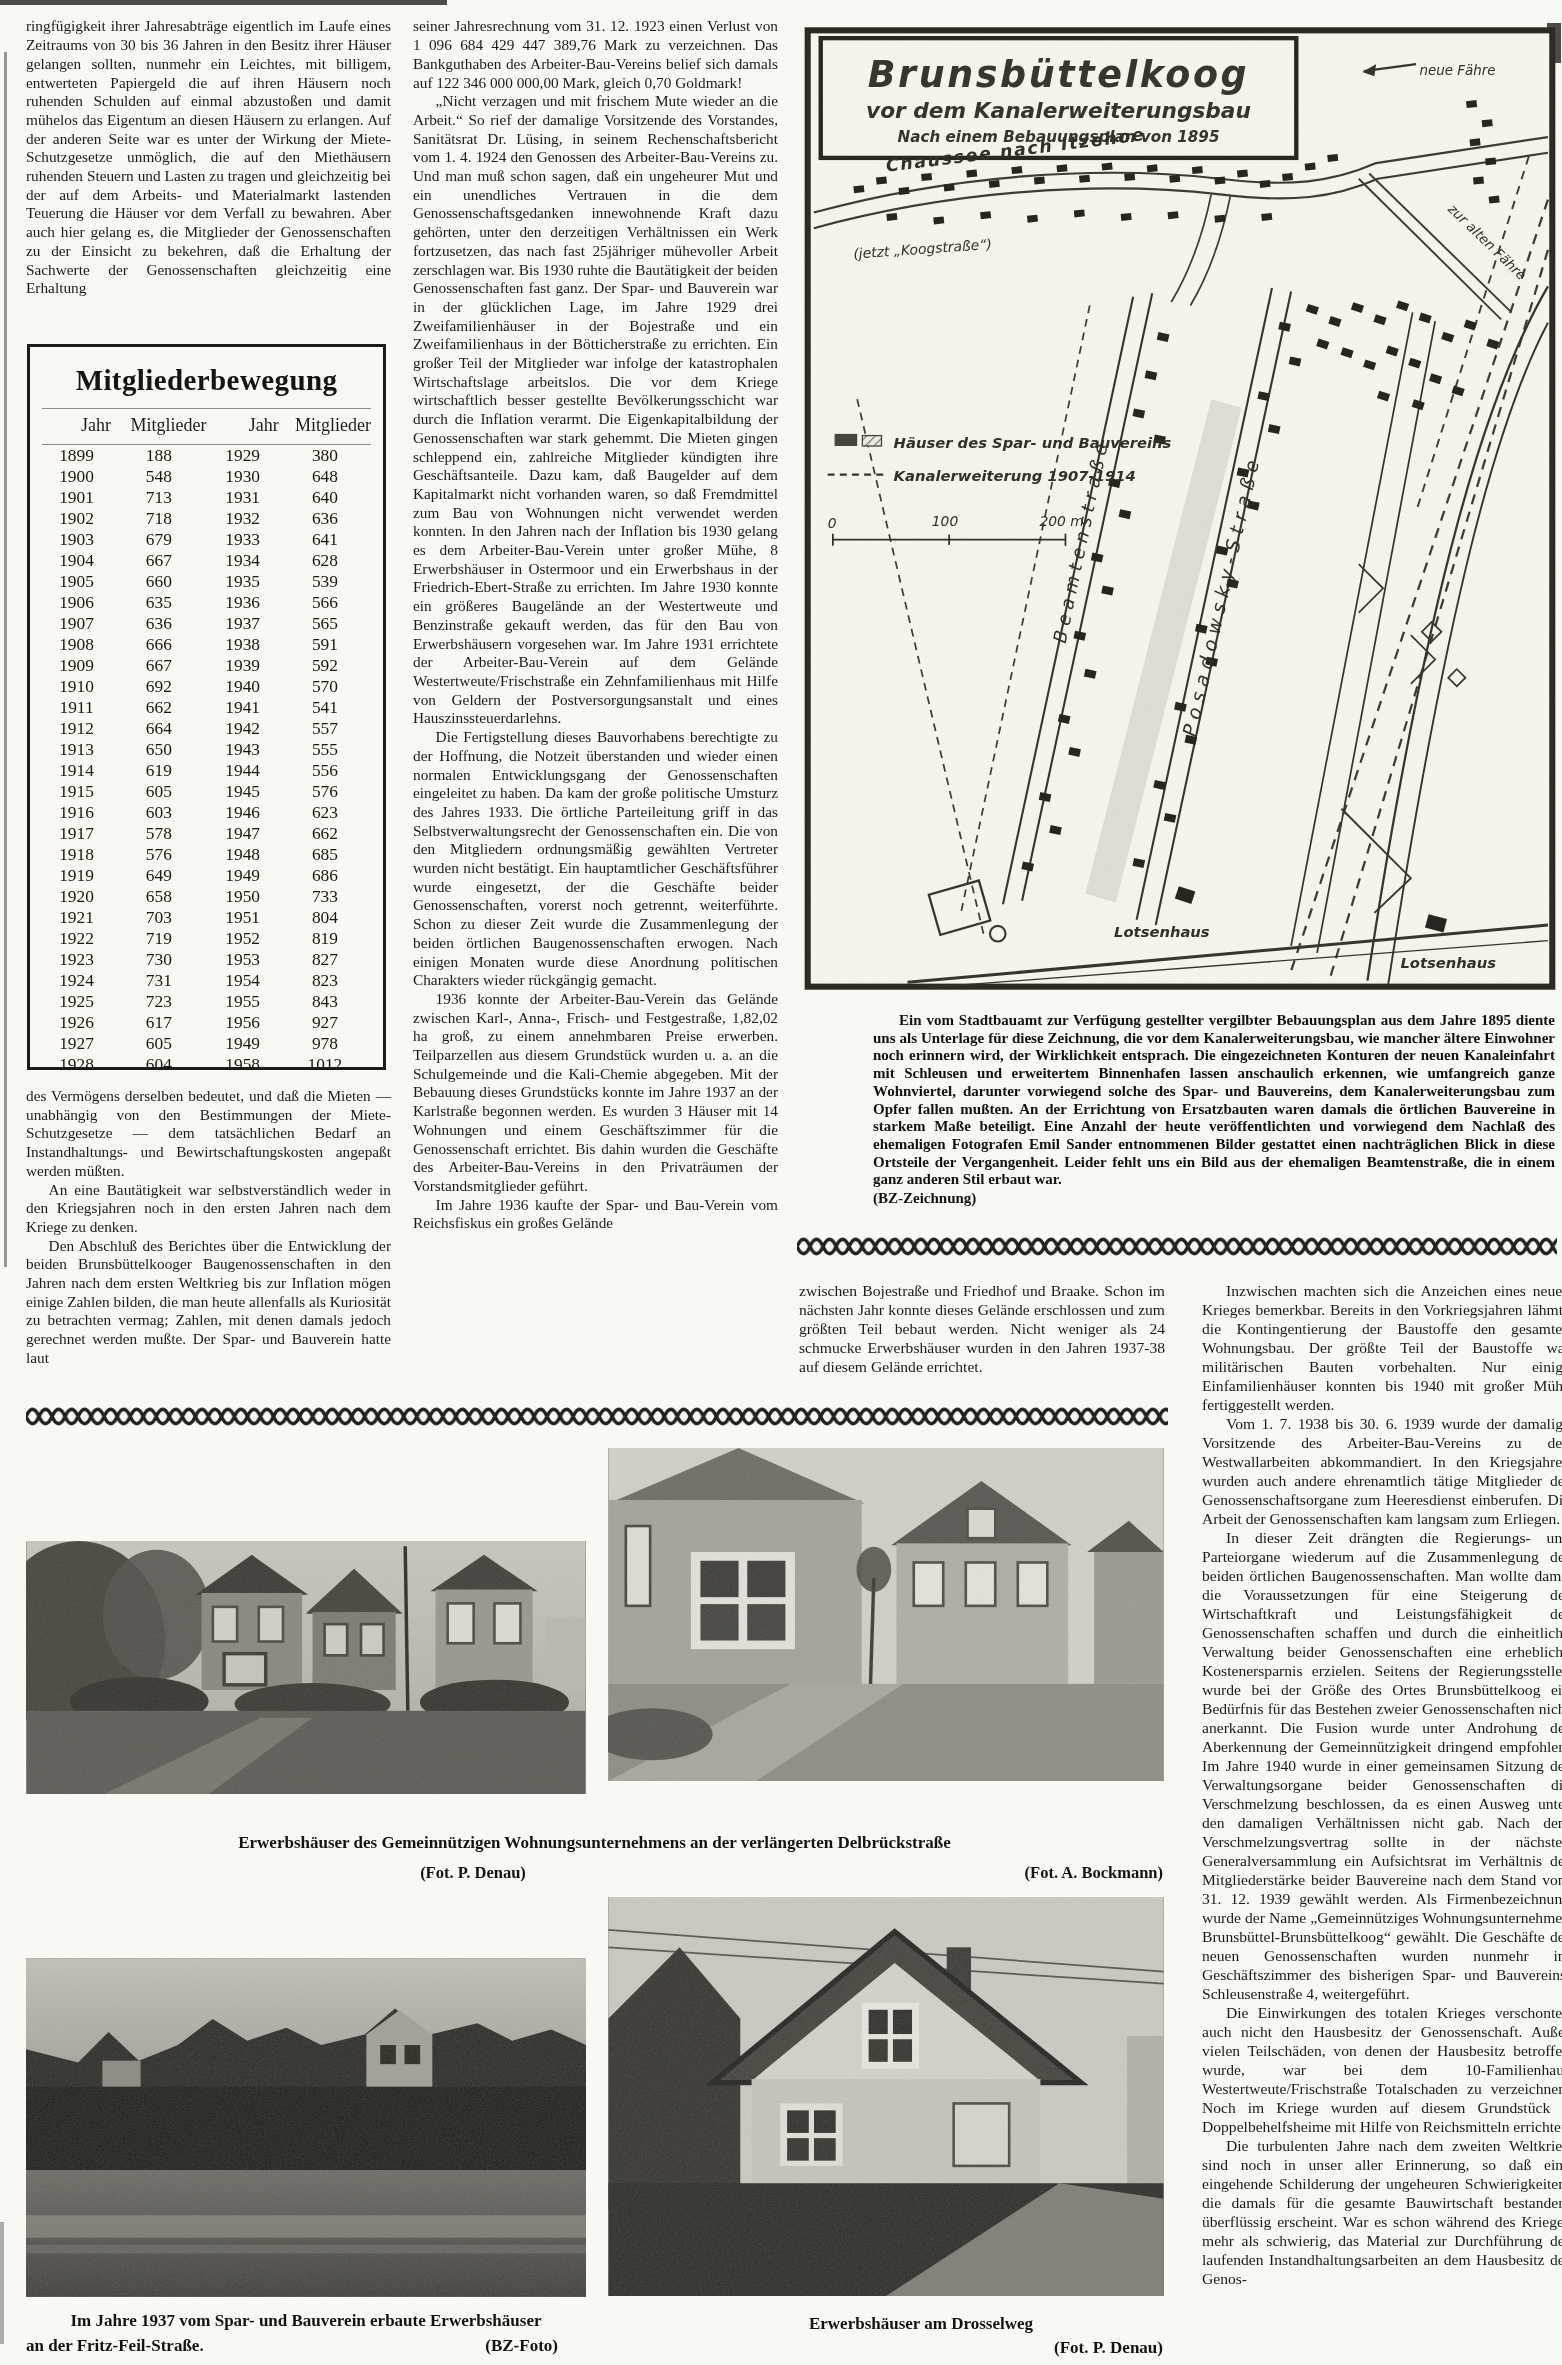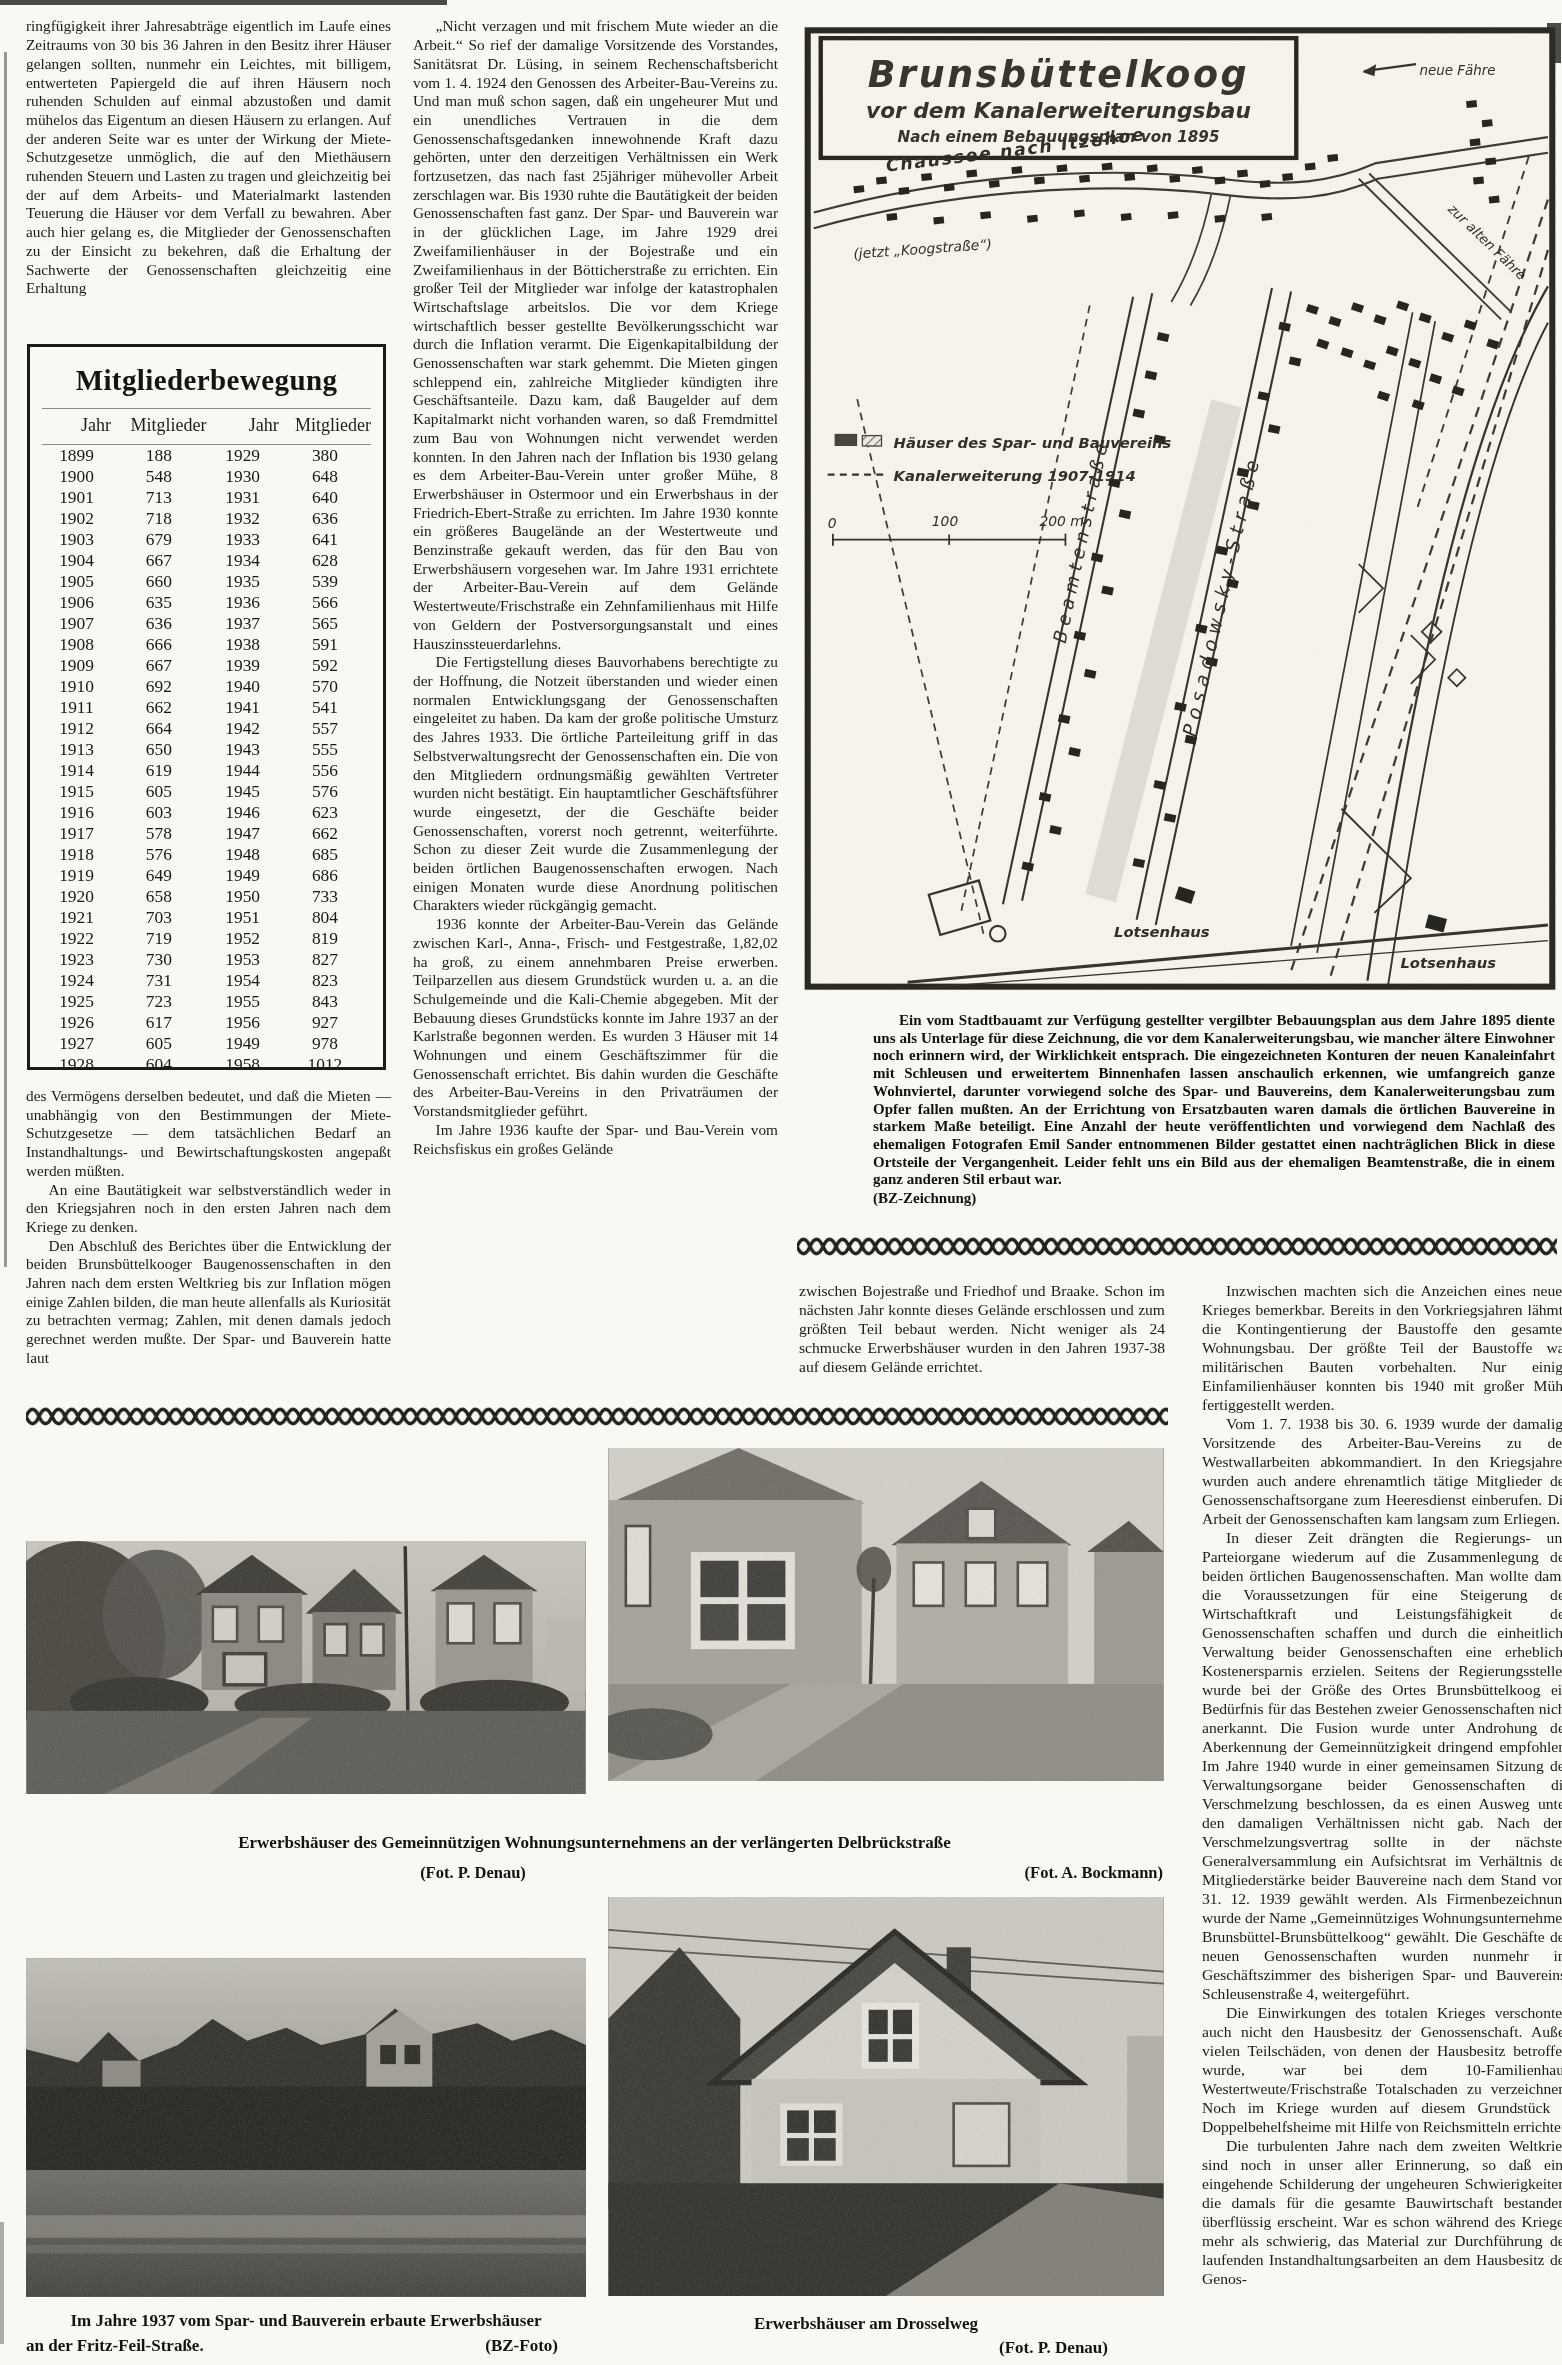--- a/index.html
+++ b/index.html
@@ -54,21 +54,21 @@
 
   
   .cap { font-weight:bold; color:#14130f; }
   #mid-caption       { left:26px;   top:1833px; width:1137px; text-align:center; font-size:17px; }
   #mid-credit-left   { left:330px;  top:1863px; width:286px;  text-align:center; font-size:16.5px; }
   #mid-credit-right  { left:903px; top:1863px; width:260px;  text-align:right;  font-size:16.5px; }
   #bl-caption        { left:26px;   top:2311px; width:560px;  font-size:17px; }
   #bl-caption .l1 { text-align:center; }
   #bl-caption .l2 { position:relative; text-align:left; margin-top:5.2px; }
   #bl-caption .l2 .credit { position:absolute; right:28px; top:0; }
-  #br-caption        { left:588px;  top:2314px; width:556px;  font-size:17px; }
+  #br-caption        { left:643px;  top:2314px; width:556px;  font-size:17px; }
   #br-caption .l1 { text-align:center; }
   #br-caption .credit { text-align:right; padding-right:36px; margin-top:3.5px; }
 
   
   .artifact { background:#201f1c; position:absolute; }
 </style>
 </head>
 <body>
 
 <div class="page">
@@ -284,20 +284,21 @@
     </table>
   </div>
 
   <div id="col1-bottom" class="abs body-col jt">
     <p>des Vermögens derselben bedeutet, und daß die Mieten — unabhängig von den Bestimmungen der Miete-Schutzgesetze — dem tatsächlichen Bedarf an Instandhaltungs- und Bewirtschaftungskosten angepaßt werden müßten.</p>
     <p class="ind">An eine Bautätigkeit war selbstverständlich weder in den Kriegsjahren noch in den ersten Jahren nach dem Kriege zu denken.</p>
     <p class="ind">Den Abschluß des Berichtes über die Entwicklung der beiden Brunsbüttelkooger Baugenossenschaften in den Jahren nach dem ersten Weltkrieg bis zur Inflation mögen einige Zahlen bilden, die man heute allenfalls als Kuriosität zu betrachten vermag; Zahlen, mit denen damals jedoch gerechnet werden mußte. Der Spar- und Bauverein hatte laut</p>
   </div>
 
   <div id="col2" class="abs body-col jt">
+    <p>seiner Jahresrechnung vom 31. 12. 1923 einen Verlust von 1 096 684 429 447 389,76 Mark zu verzeichnen. Das Bankguthaben des Arbeiter-Bau-Vereins belief sich damals auf 122 346 000 000,00 Mark, gleich 0,70 Goldmark!</p>
     <p class="ind">„Nicht verzagen und mit frischem Mute wieder an die Arbeit.“ So rief der damalige Vorsitzende des Vorstandes, Sanitätsrat Dr. Lüsing, in seinem Rechenschaftsbericht vom 1. 4. 1924 den Genossen des Arbeiter-Bau-Vereins zu. Und man muß schon sagen, daß ein ungeheurer Mut und ein unendliches Vertrauen in die dem Genossenschaftsgedanken innewohnende Kraft dazu gehörten, unter den derzeitigen Verhältnissen ein Werk fortzusetzen, das nach fast 25jähriger mühevoller Arbeit zerschlagen war. Bis 1930 ruhte die Bautätigkeit der beiden Genossenschaften fast ganz. Der Spar- und Bauverein war in der glücklichen Lage, im Jahre 1929 drei Zweifamilienhäuser in der Bojestraße und ein Zweifamilienhaus in der Bötticherstraße zu errichten. Ein großer Teil der Mitglieder war infolge der katastrophalen Wirtschaftslage arbeitslos. Die vor dem Kriege wirtschaftlich besser gestellte Bevölkerungsschicht war durch die Inflation verarmt. Die Eigenkapitalbildung der Genossenschaften war stark gehemmt. Die Mieten gingen schleppend ein, zahlreiche Mitglieder kündigten ihre Geschäftsanteile. Dazu kam, daß Baugelder auf dem Kapitalmarkt nicht vorhanden waren, so daß Fremdmittel zum Bau von Wohnungen nicht verwendet werden konnten. In den Jahren nach der Inflation bis 1930 gelang es dem Arbeiter-Bau-Verein unter großer Mühe, 8 Erwerbshäuser in Ostermoor und ein Erwerbshaus in der Friedrich-Ebert-Straße zu errichten. Im Jahre 1930 konnte ein größeres Baugelände an der Westertweute und Benzinstraße gekauft werden, das für den Bau von Erwerbshäusern vorgesehen war. Im Jahre 1931 errichtete der Arbeiter-Bau-Verein auf dem Gelände Westertweute/Frischstraße ein Zehnfamilienhaus mit Hilfe von Geldern der Postversorgungsanstalt und eines Hauszinssteuerdarlehns.</p>
     <p class="ind">Die Fertigstellung dieses Bauvorhabens berechtigte zu der Hoffnung, die Notzeit überstanden und wieder einen normalen Entwicklungsgang der Genossenschaften eingeleitet zu haben. Da kam der große politische Umsturz des Jahres 1933. Die örtliche Parteileitung griff in das Selbstverwaltungsrecht der Genossenschaften ein. Die von den Mitgliedern ordnungsmäßig gewählten Vertreter wurden nicht bestätigt. Ein hauptamtlicher Geschäftsführer wurde eingesetzt, der die Geschäfte beider Genossenschaften, vorerst noch getrennt, weiterführte. Schon zu dieser Zeit wurde die Zusammenlegung der beiden örtlichen Baugenossenschaften erwogen. Nach einigen Monaten wurde diese Anordnung politischen Charakters wieder rückgängig gemacht.</p>
     <p class="ind">1936 konnte der Arbeiter-Bau-Verein das Gelände zwischen Karl-, Anna-, Frisch- und Festgestraße, 1,82,02 ha groß, zu einem annehmbaren Preise erwerben. Teilparzellen aus diesem Grundstück wurden u. a. an die Schulgemeinde und die Kali-Chemie abgegeben. Mit der Bebauung dieses Grundstücks konnte im Jahre 1937 an der Karlstraße begonnen werden. Es wurden 3 Häuser mit 14 Wohnungen und einem Geschäftszimmer für die Genossenschaft errichtet. Bis dahin wurden die Geschäfte des Arbeiter-Bau-Vereins in den Privaträumen der Vorstandsmitglieder geführt.</p>
     <p class="ind">Im Jahre 1936 kaufte der Spar- und Bau-Verein vom Reichsfiskus ein großes Gelände</p>
   </div>
 
   <div id="map" class="abs">
     <svg viewBox="0 0 868 1112" width="754" height="965">
       <defs>
         <pattern id="hatch" width="7" height="7" patternUnits="userSpaceOnUse" patternTransform="rotate(45)">

